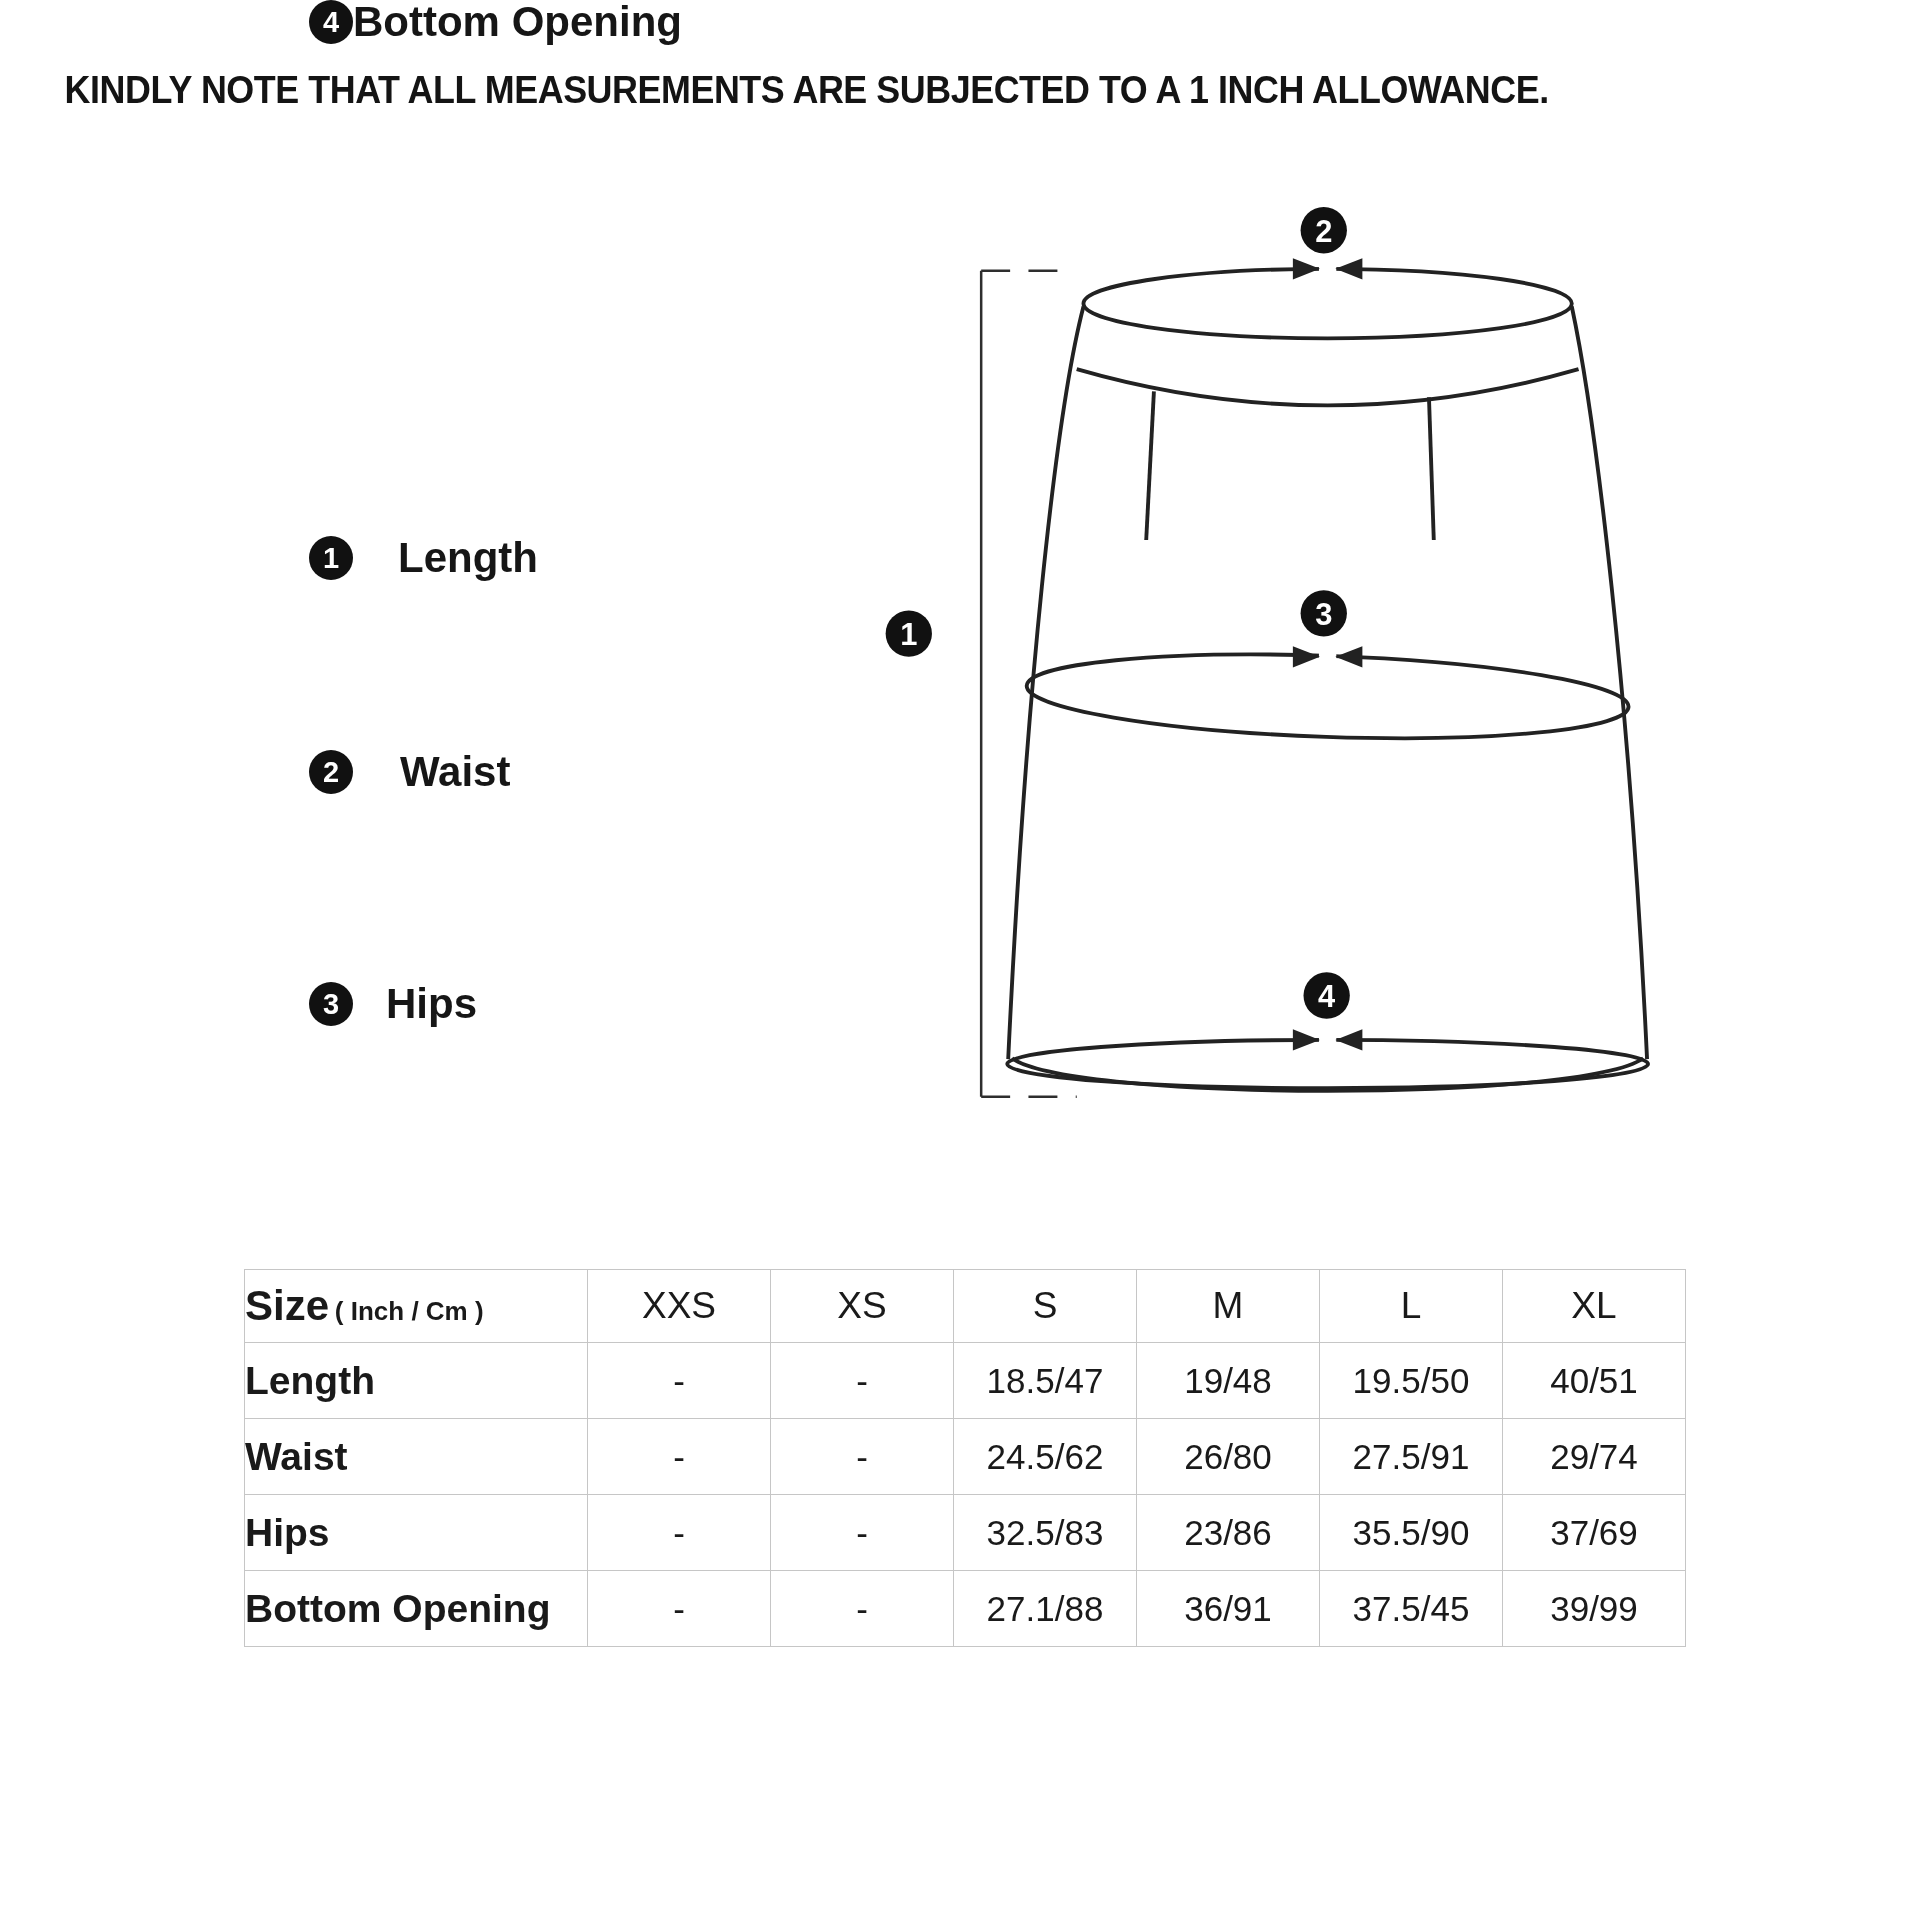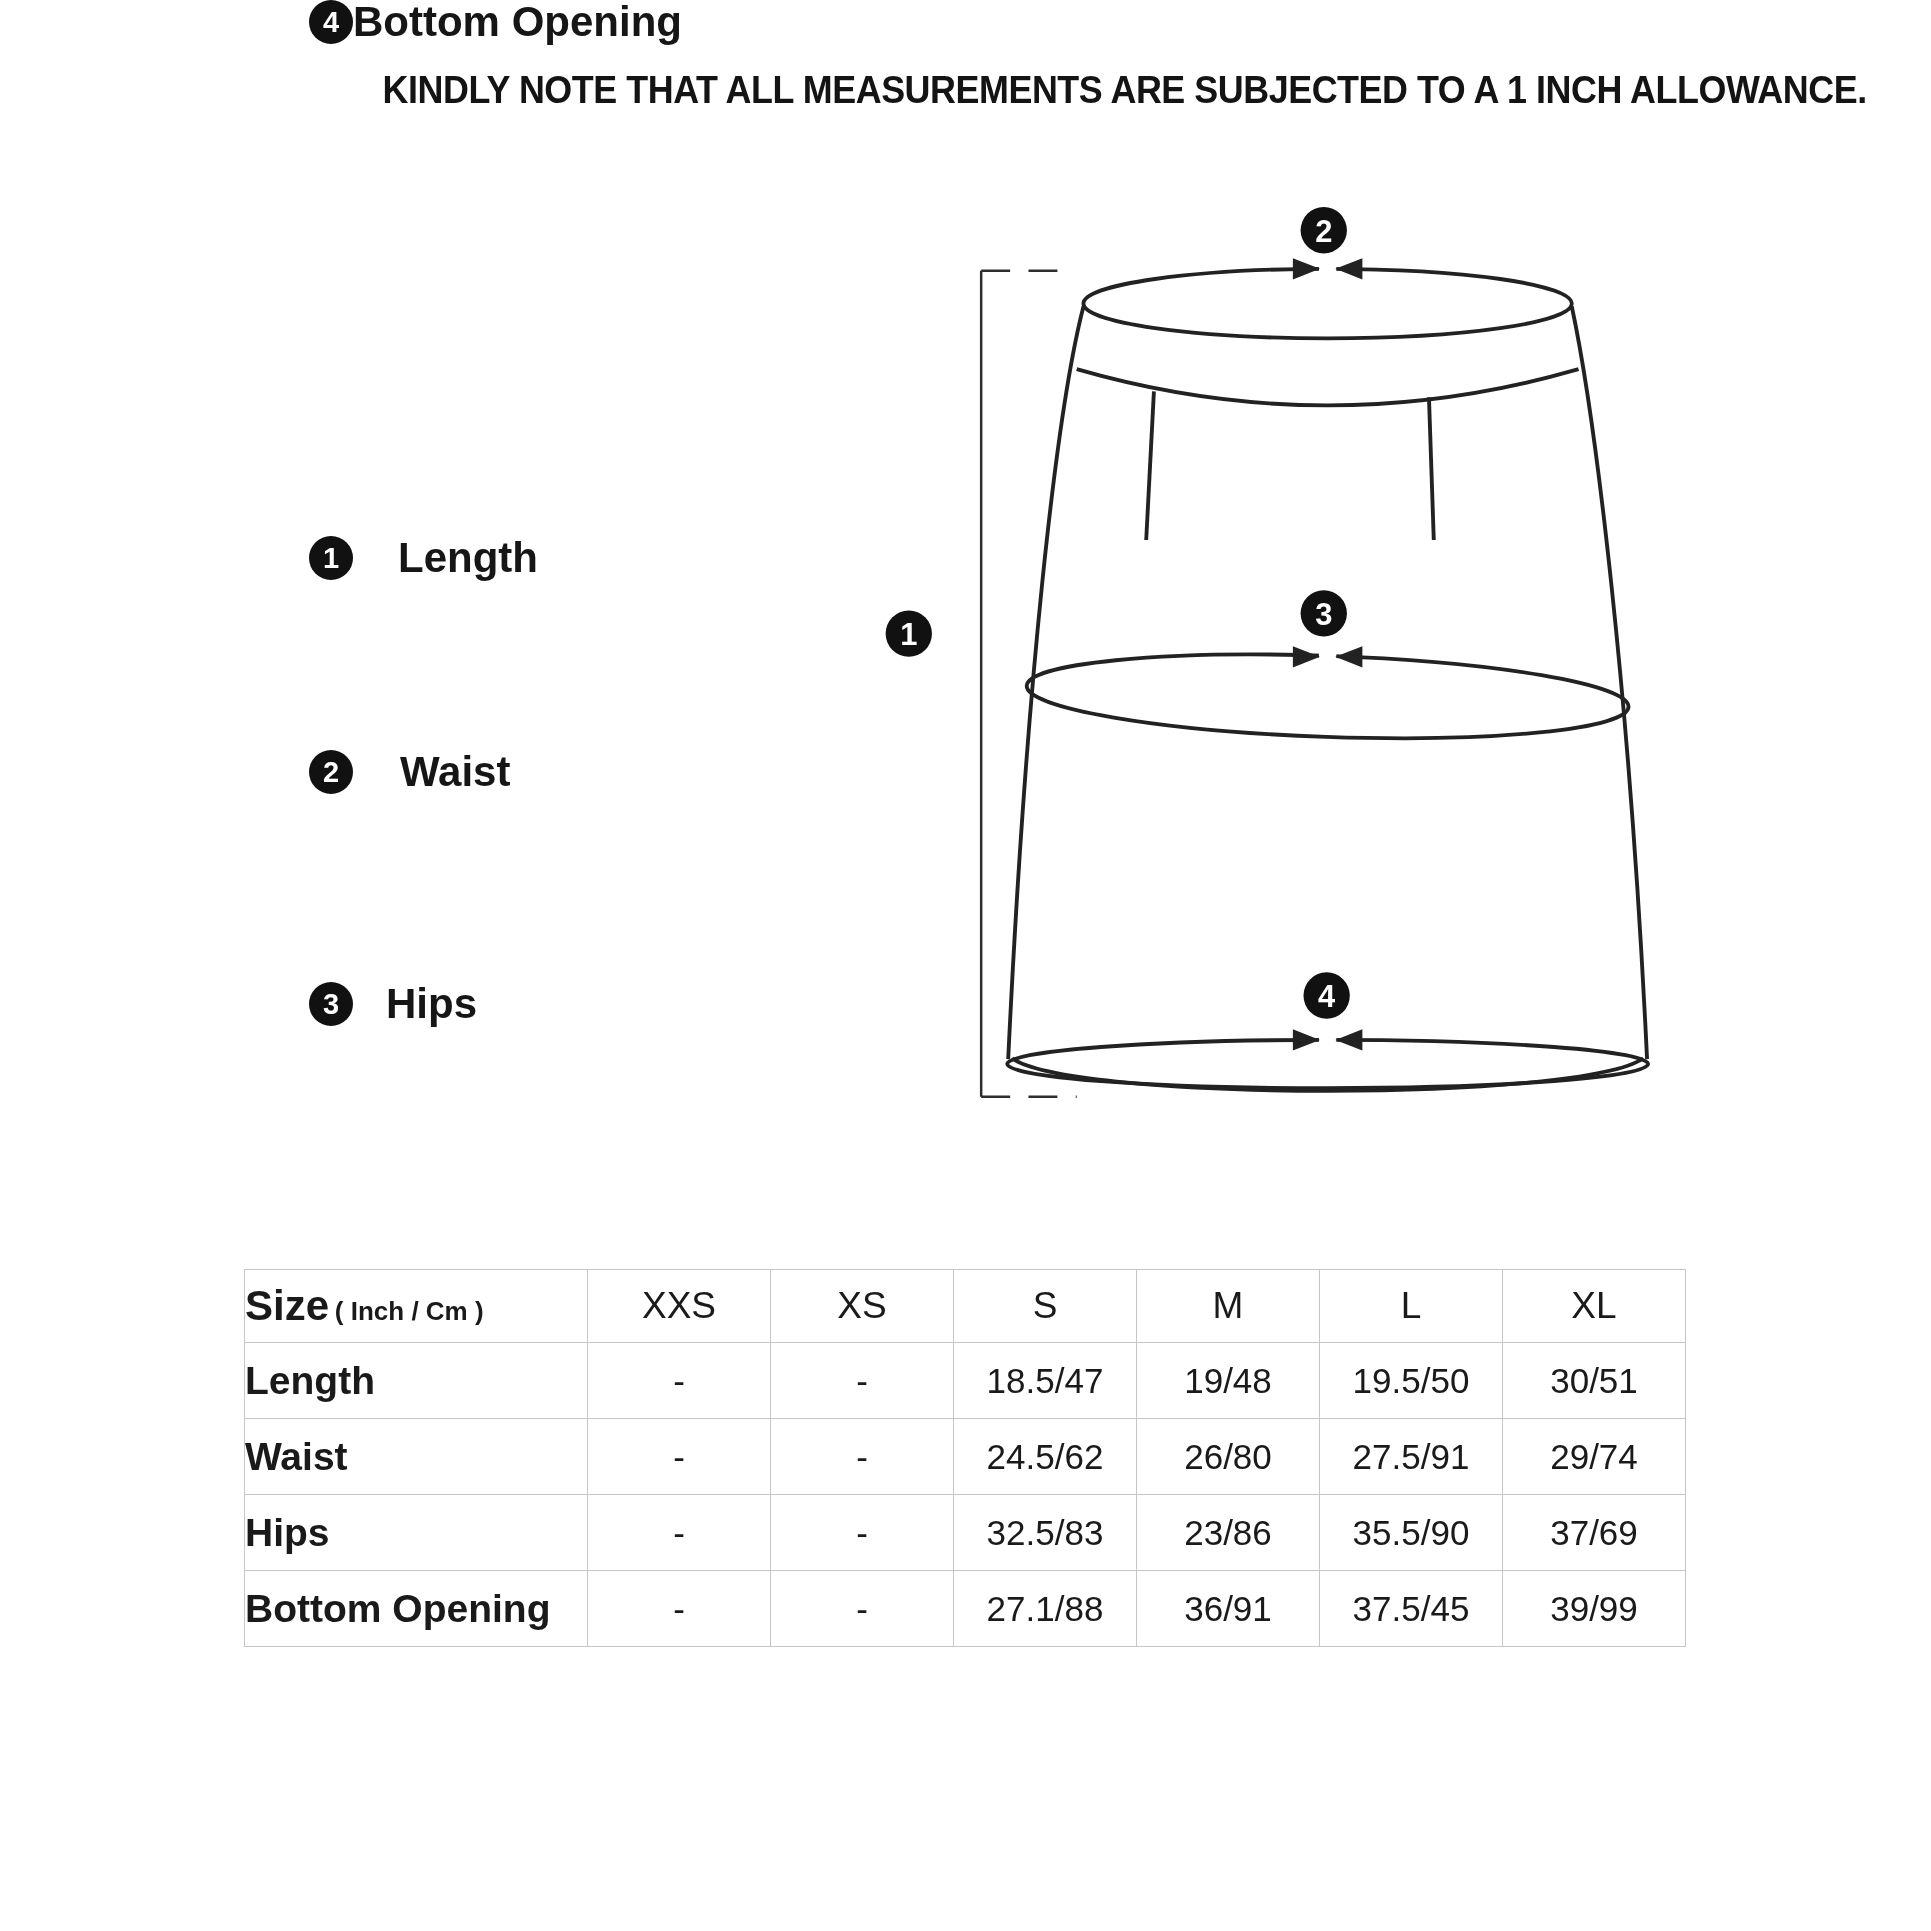--- a/index.html
+++ b/index.html
@@ -1,21 +1,21 @@
 <!DOCTYPE html>
 <html><head>
 <meta charset="utf-8">
 <style>
   html,body{margin:0;padding:0;}
   body{
     width:1931px;height:1931px;background:#ffffff;position:relative;
     font-family:"Liberation Sans", sans-serif;color:#1a1a1a;overflow:hidden;
   }
   
-  .title-wrap{position:absolute;left:0;right:0;top:68px;text-align:right;}
+  .title-wrap{position:absolute;left:0;right:0;top:68px;text-align:left;}
   .title{
     display:inline-block;font-size:39px;font-weight:700;color:#141414;
     letter-spacing:-0.5px;transform:scaleX(0.92);transform-origin:center;
     white-space:nowrap;
   }
   
   .legend-item{position:absolute;left:309px;display:flex;align-items:center;height:44px;}
   .legend-item:nth-of-type(1){top:311px;}
   .legend-item:nth-of-type(2){top:536px;}
   .legend-item:nth-of-type(3){top:750px;}
@@ -168,21 +168,21 @@
     <th class="col-th">L</th>
     <th class="col-th">XL</th>
   </tr>
   <tr>
     <td class="row-label">Length</td>
     <td class="cell">-</td>
     <td class="cell">-</td>
     <td class="cell">18.5/47</td>
     <td class="cell">19/48</td>
     <td class="cell">19.5/50</td>
-    <td class="cell">30/51</td>
+    <td class="cell">40/51</td>
   </tr>
   <tr>
     <td class="row-label">Waist</td>
     <td class="cell">-</td>
     <td class="cell">-</td>
     <td class="cell">24.5/62</td>
     <td class="cell">26/80</td>
     <td class="cell">27.5/91</td>
     <td class="cell">29/74</td>
   </tr>

